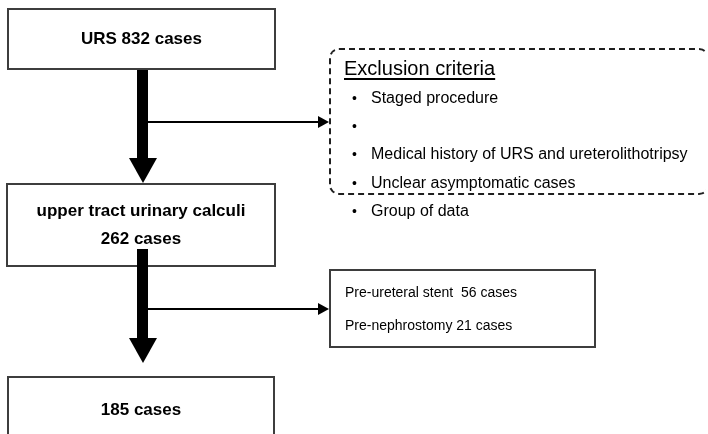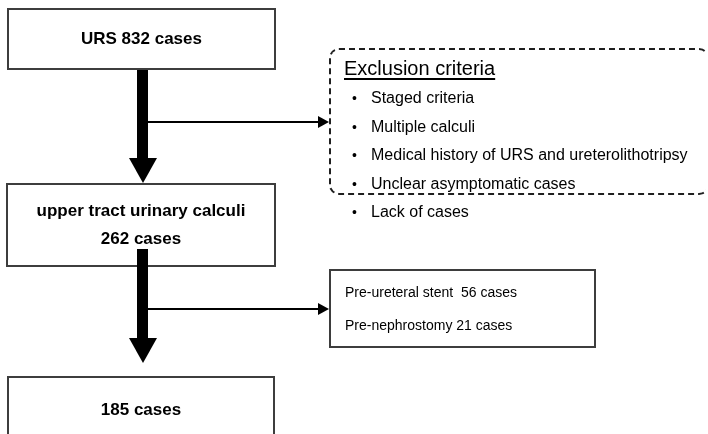--- a/index.html
+++ b/index.html
@@ -130,37 +130,36 @@
   <div class="v-head v-head-1"></div>
 
   <div class="h-line h-line-1"></div>
   <div class="h-head h-head-1"></div>
 
   <div class="exclusion-box">
     <div class="exclusion-title">Exclusion criteria</div>
     <div class="exclusion-list">
       <div class="exclusion-item">
         <span class="bullet-glyph">•</span>
-        <span>Staged criteria</span>
+        <span>Staged procedure</span>
       </div>
       <div class="exclusion-item">
         <span class="bullet-glyph">•</span>
-        <span>Multiple calculi</span>
       </div>
       <div class="exclusion-item">
         <span class="bullet-glyph">•</span>
         <span>Medical history of URS and ureterolithotripsy</span>
       </div>
       <div class="exclusion-item">
         <span class="bullet-glyph">•</span>
         <span>Unclear asymptomatic cases</span>
       </div>
       <div class="exclusion-item">
         <span class="bullet-glyph">•</span>
-        <span>Lack of cases</span>
+        <span>Group of data</span>
       </div>
     </div>
   </div>
 
   <div class="box box-middle">
     <div class="bold-line">upper tract urinary calculi</div>
     <div class="bold-line">262 cases</div>
   </div>
 
   <div class="v-shaft v-shaft-2"></div>

